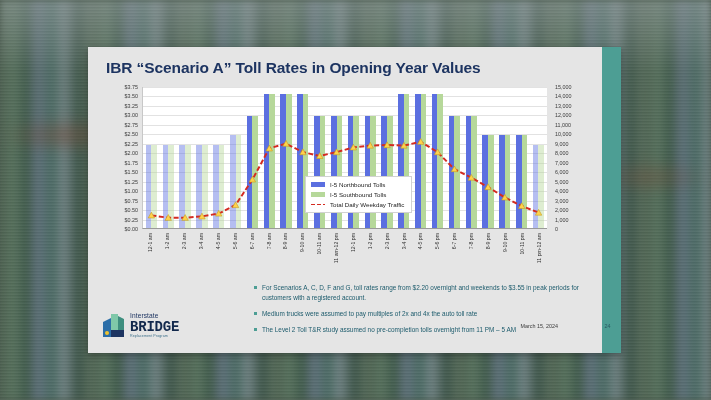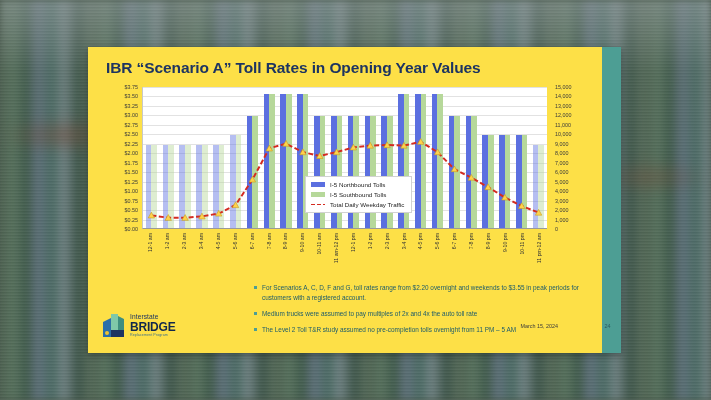--- a/index.html
+++ b/index.html
@@ -36,21 +36,21 @@
   }
   #backdrop-right-rust {
     position:absolute; right:0; top:160px; width:120px; height:34px;
     background: radial-gradient(ellipse at center, rgba(120,75,55,.35), rgba(120,75,55,0) 70%);
     filter: blur(6px);
   }
 
   
   #slide {
     position:absolute; left:88px; top:47px; width:533px; height:306px;
-    background:#fde047;
+    background:#e5e5e5;
     box-shadow: 0 2px 7px rgba(0,0,0,.35);
   }
   #slide-accent {
     position:absolute; right:0; top:0; width:19px; height:306px;
     background:#4d9e94;
   }
   #slide-inner { position:absolute; left:0; top:0; right:19px; bottom:0; }
 
   .slide-title {
     position:absolute; left:18px; top:12px;
@@ -133,21 +133,21 @@
     flex:0 0 auto; margin-top:3px;
     width:3px; height:3px; background:#4d9e94;
   }
   .bullet .btxt { font-size:6.4px; line-height:1.55; color:#1b5a6b; }
 
   
   #logo { position:absolute; left:14px; top:264px; width:96px; height:30px; display:flex; align-items:center; gap:4px; }
   #logo-mark { width:24px; height:26px; position:relative; flex:0 0 auto; }
   #logo-text { display:flex; flex-direction:column; line-height:1; }
   .logo-l1 { font-size:6.6px; color:#1d3461; letter-spacing:.1px; }
-  .logo-l2 { font-size:12px; font-weight:bold; color:#12284c; letter-spacing:-.2px; }
+  .logo-l2 { font-size:14px; font-weight:bold; color:#12284c; letter-spacing:-.2px;font-family:Liberation Mono, monospace; }
   .logo-l3 { font-size:3.6px; color:#3a6f8a; letter-spacing:.1px; margin-top:1px; }
 
   #footer-date {
     position:absolute; right:44px; top:276px;
     font-size:5.4px; color:#3a3a3a;
   }
   #page-num {
     position:absolute; right:4px; top:276px;
     font-size:5.4px; color:#2b5a63; width:19px; text-align:center;
   }

